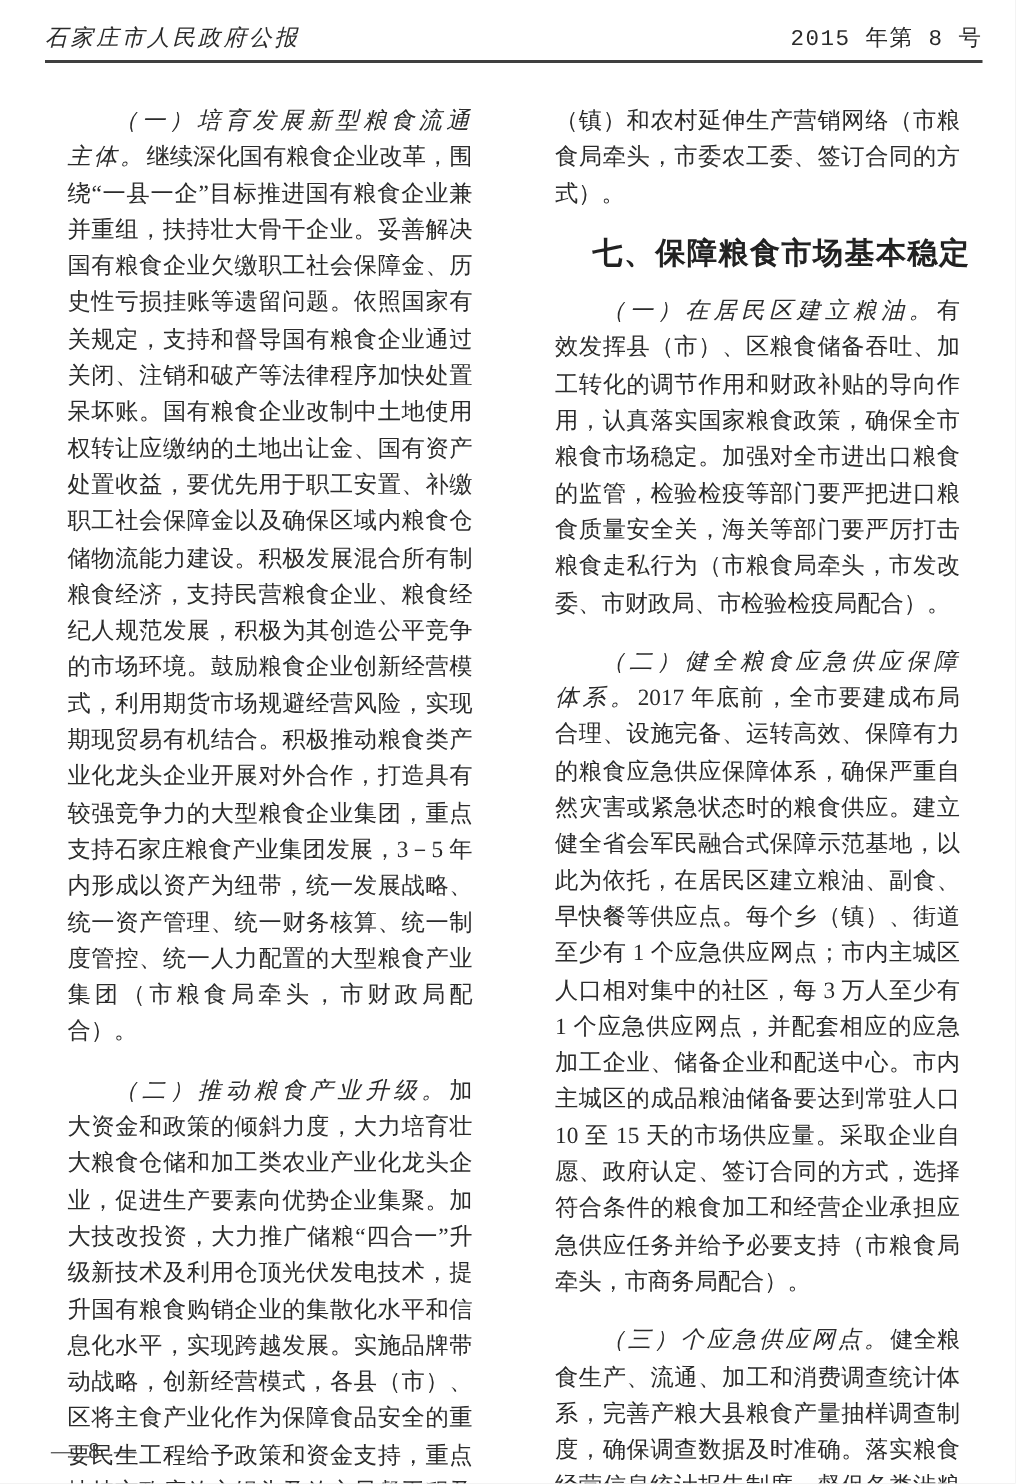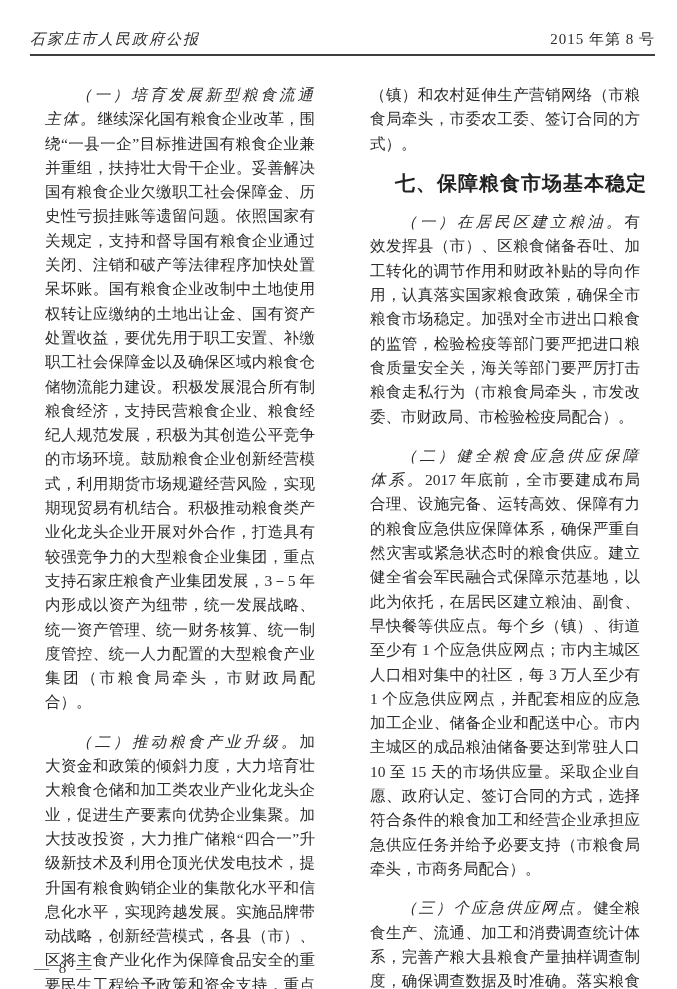--- a/index.html
+++ b/index.html
@@ -16,28 +16,28 @@
     overflow: hidden;
   }
   .header {
     width: 625px;
     display: flex;
     justify-content: space-between;
     align-items: flex-end;
     padding-bottom: 5px;
     border-bottom: 2px solid #3f3f3f;
     font-size: 15px;
+    font-family: Liberation Mono, monospace;
   }
   .header .title {
     font-style: italic;
     letter-spacing: 2px;
   }
   .header .issue {
     letter-spacing: 1px;
-    margin-top: 14px;
   }
   .content {
     margin-top: 12px;
     display: flex;
     gap: 25px;
     width: 625px;
   }
   .col {
     width: 300px;
     font-size: 15.5px;

